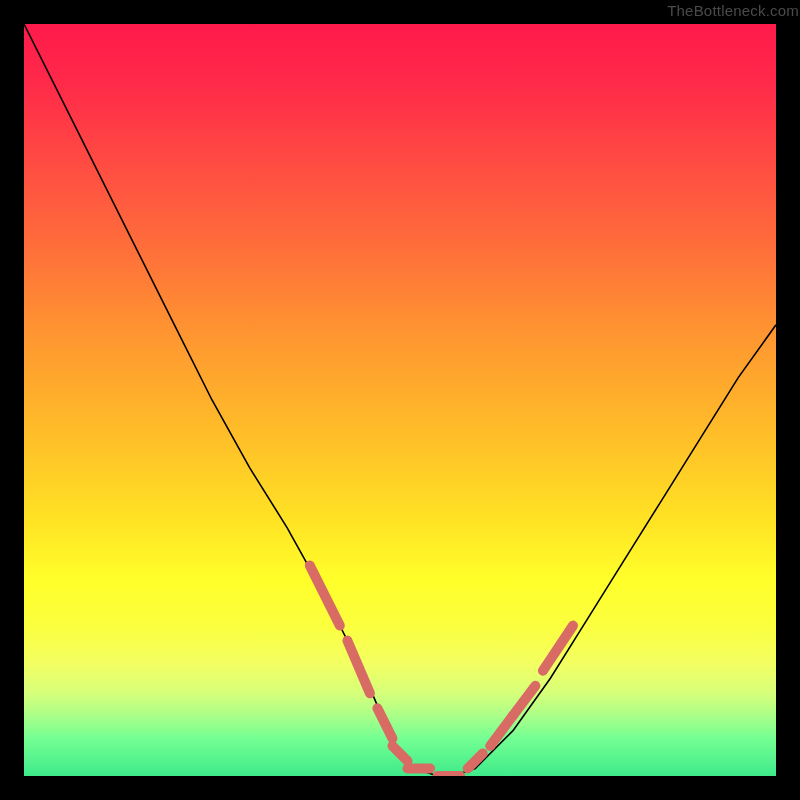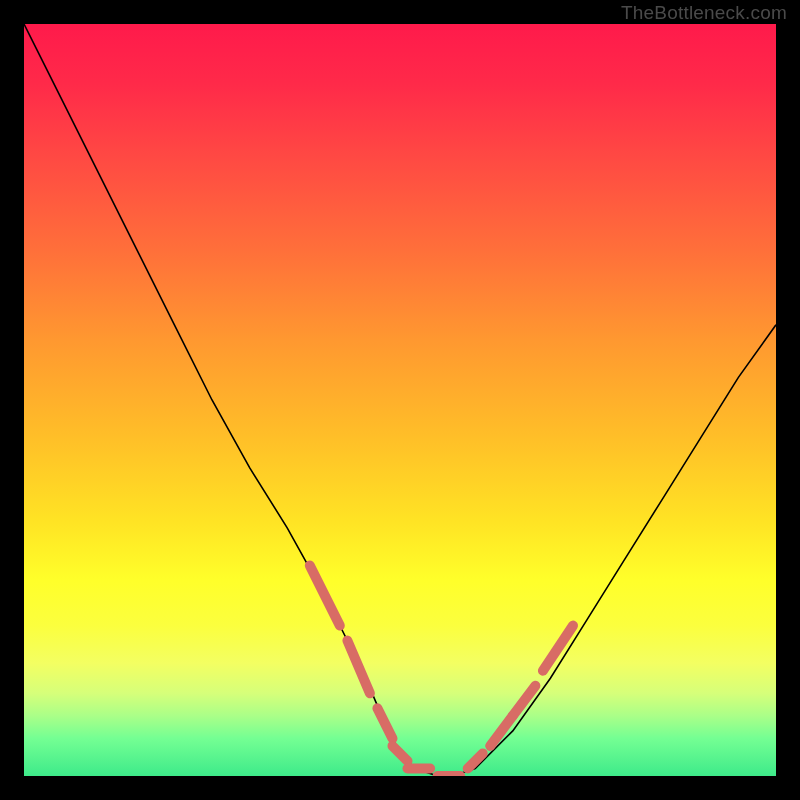--- a/index.html
+++ b/index.html
@@ -49,23 +49,23 @@
   }
   .curve-svg {
     position: absolute;
     inset: 0;
     width: 100%;
     height: 100%;
   }
   .watermark {
     position: absolute;
     top: 2px;
-    right: 13px;
+    right: 1px;
     color: #4a4a4a;
-    font-size: 19px;
+    font-size: 15px;
     font-weight: 500;
     letter-spacing: 0.2px;
   }
 </style>
 </head>
 <body>
 
 <div class="frame">
 
   <div class="watermark">TheBottleneck.com</div>

